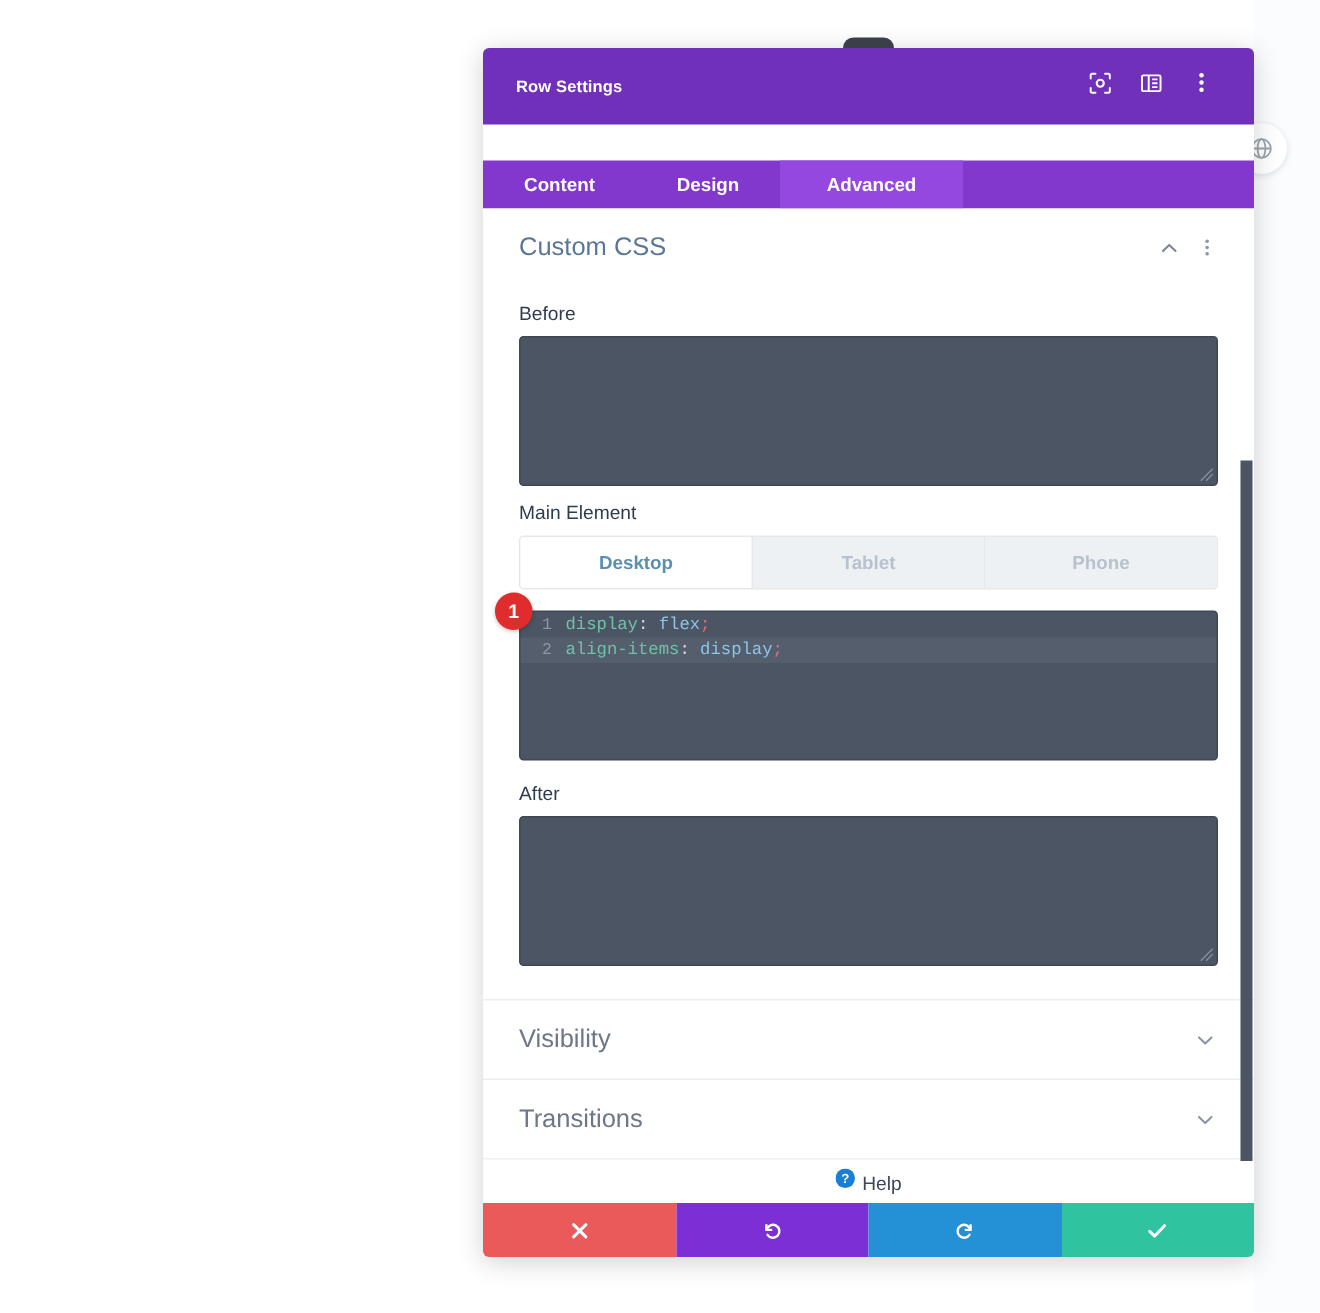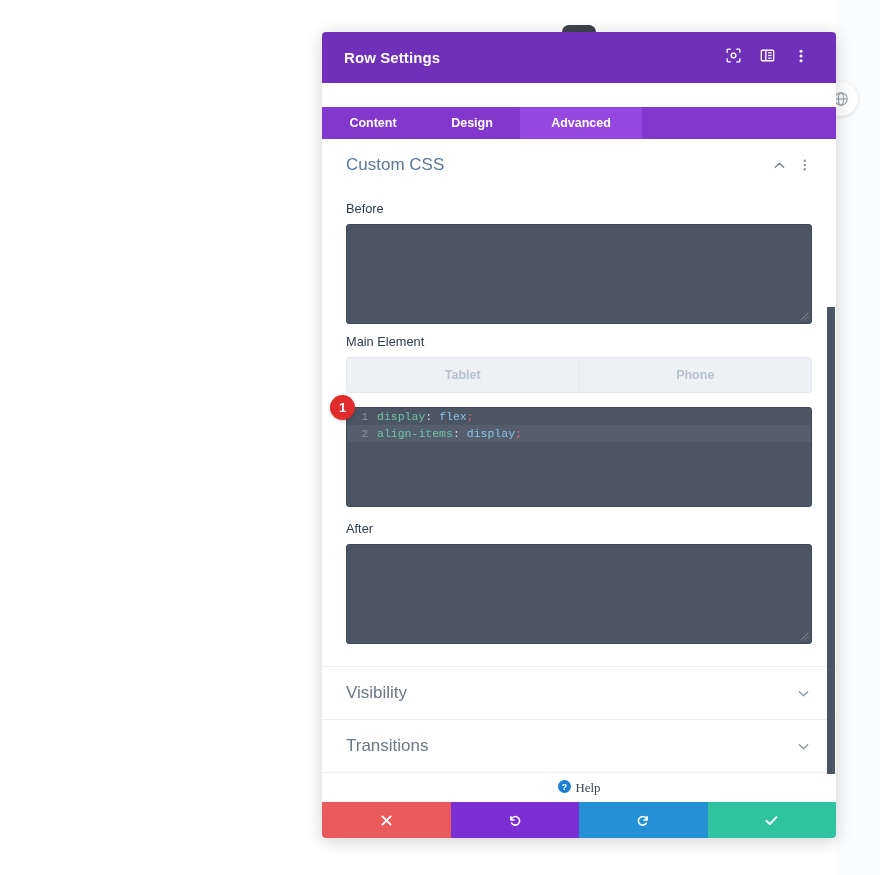--- a/index.html
+++ b/index.html
@@ -82,21 +82,21 @@
     border-radius: 4px 4px 0 0;
     display: flex;
     align-items: center;
     padding: 0 22px;
     flex: none;
     position: relative;
     z-index: 2;
   }
   #modal-title {
     color: #ffffff;
-    font-size: 15px;
+    font-size: 11px;
     font-weight: bold;
     letter-spacing: 0.1px;
     flex: 1;
   }
   .header-icon {
     width: 26px;
     height: 26px;
     display: flex;
     align-items: center;
     justify-content: center;
@@ -281,21 +281,20 @@
     display: flex;
     align-items: center;
     justify-content: center;
     background: #ffffff;
     flex: none;
     gap: 5px;
   }
   #help-label {
     font-size: 12.8px;
     color: #3d4757;
-    font-family: Liberation Serif, serif;
   }
 
   
   #modal-footer {
     height: 36px;
     display: flex;
     flex: none;
     border-radius: 0 0 4px 4px;
     overflow: hidden;
   }
@@ -423,20 +422,21 @@
           <div class="field-label">Before</div>
           <div class="code-area">
             <svg class="resize-grip" viewBox="0 0 9 9">
               <path d="M8.5 0.5 L0.5 8.5" stroke="#8892a0" stroke-width="0.8"></path>
               <path d="M8.5 4 L4 8.5" stroke="#8892a0" stroke-width="0.8"></path>
             </svg>
           </div>
 
           <div class="field-label">Main Element</div>
           <div class="device-tabs">
+            <div class="device-tab active">Desktop</div>
             <div class="device-tab">Tablet</div>
             <div class="device-tab">Phone</div>
           </div>
 
           <div style="position:relative;">
             <div id="marker-1">1</div>
             <div class="editor">
               <div class="ed-line">
                 <span class="ed-num">1</span>
                 <span class="ed-code"><span class="tok-prop">display</span><span class="tok-punc">: </span><span class="tok-val">flex</span><span class="tok-semi">;</span></span>

